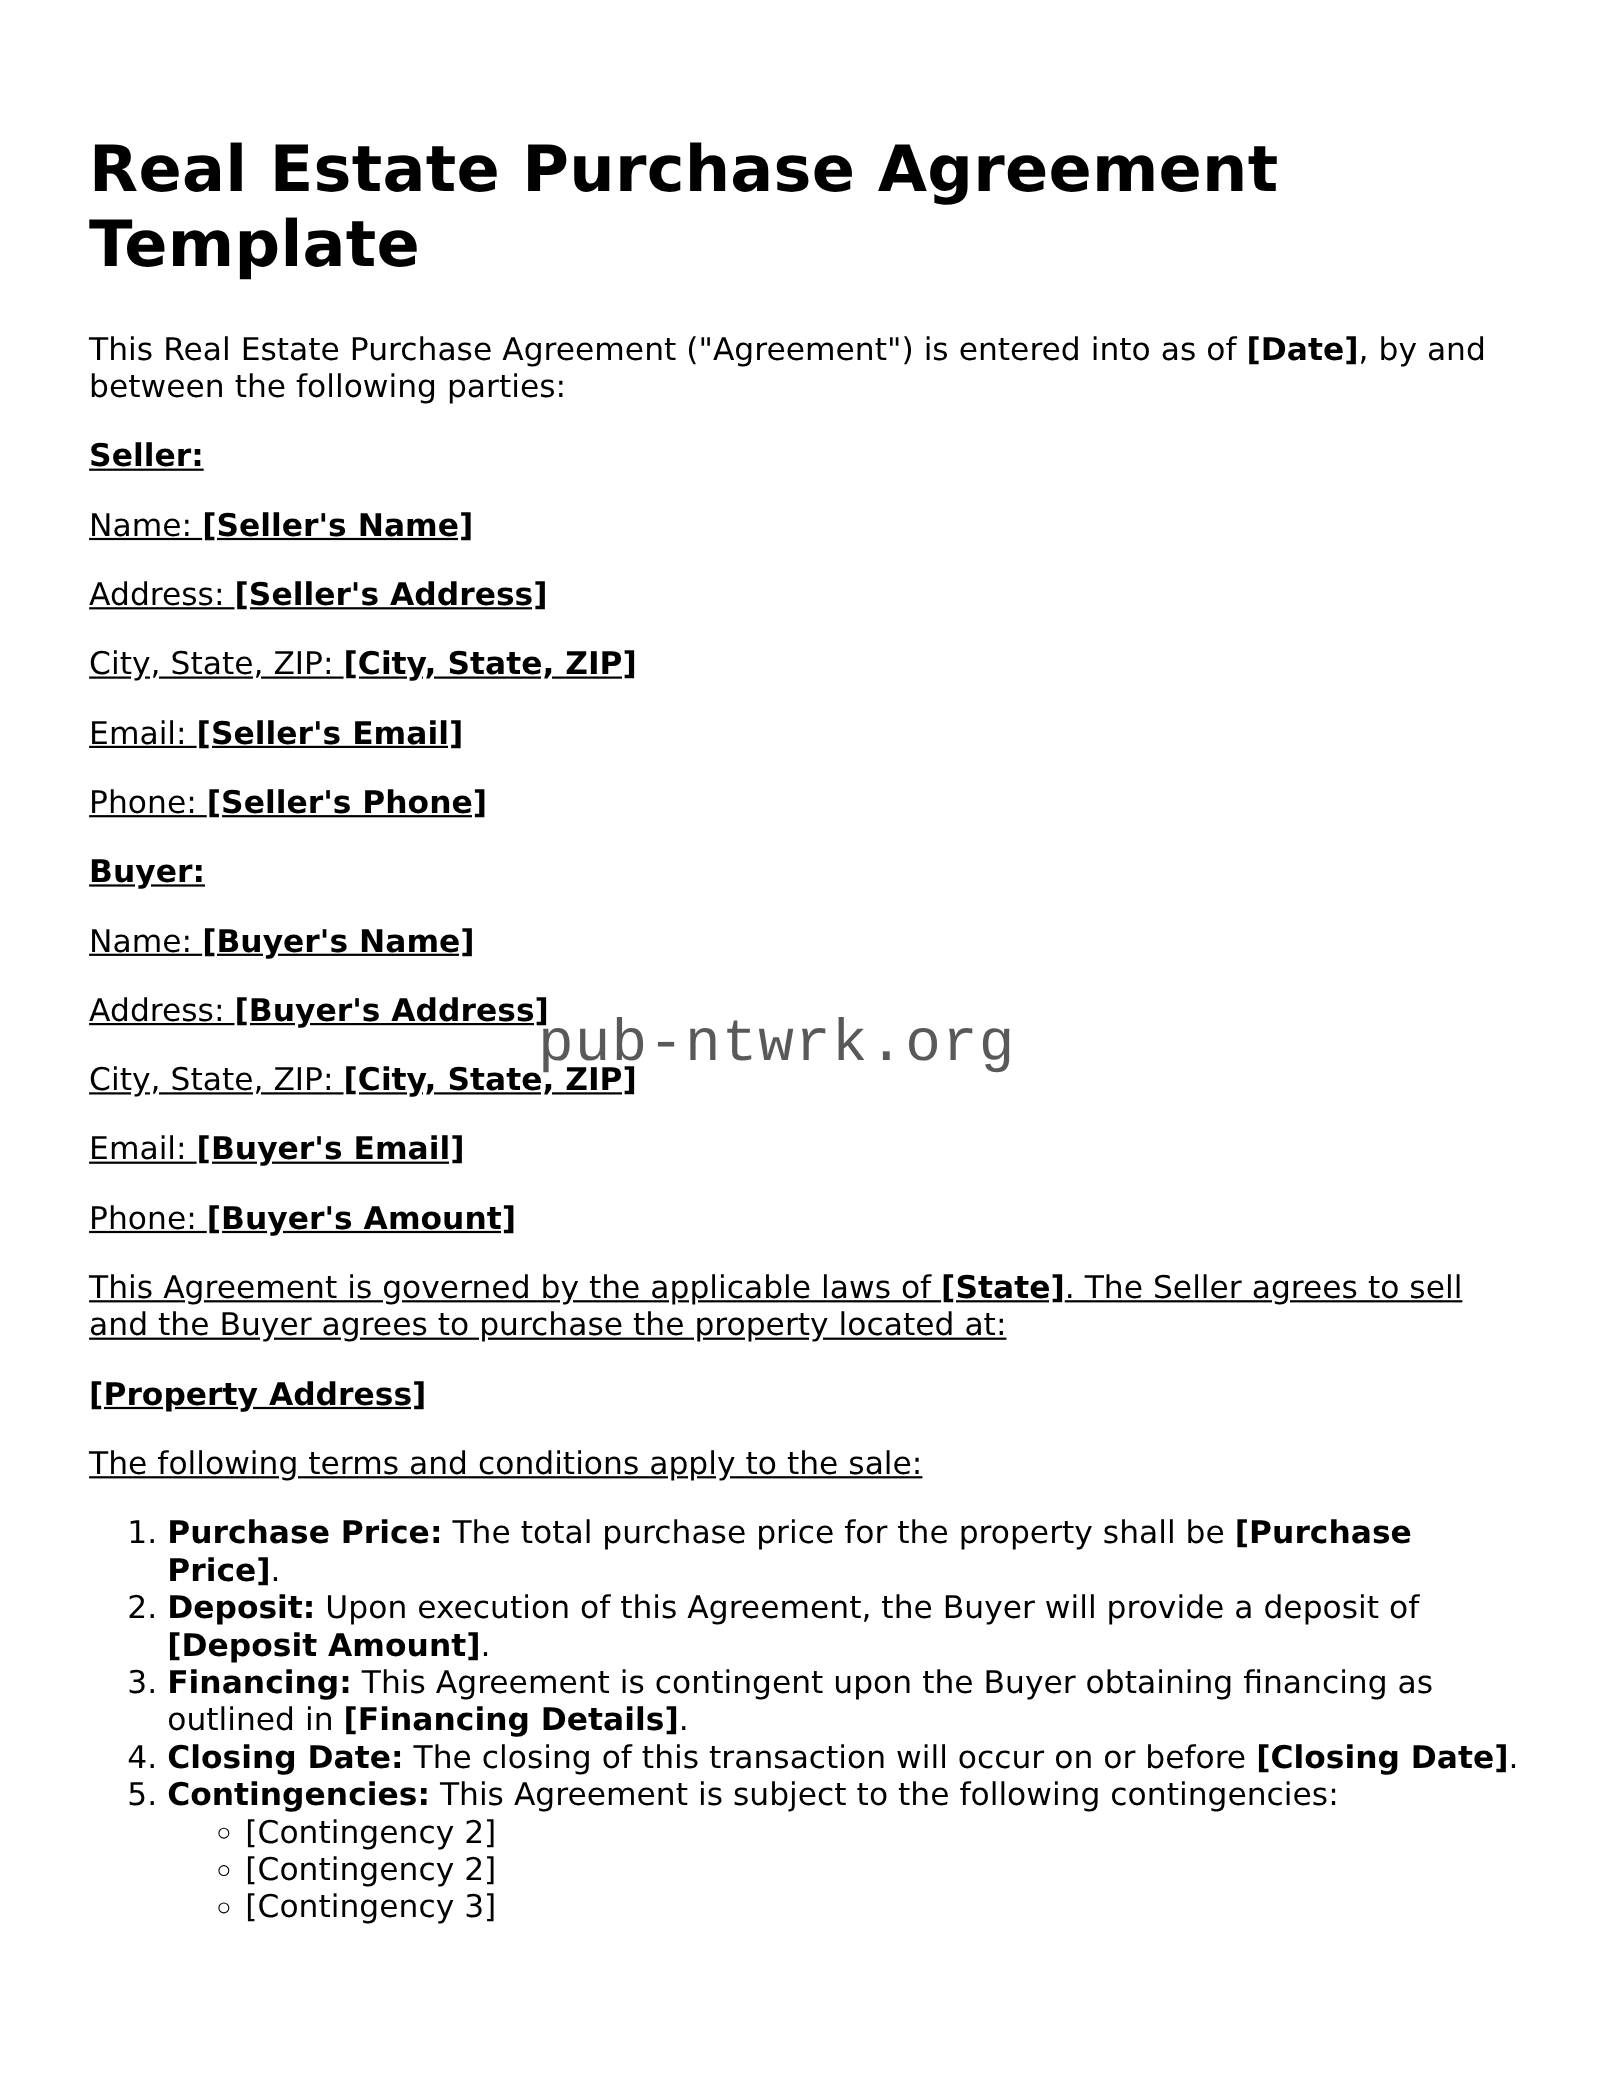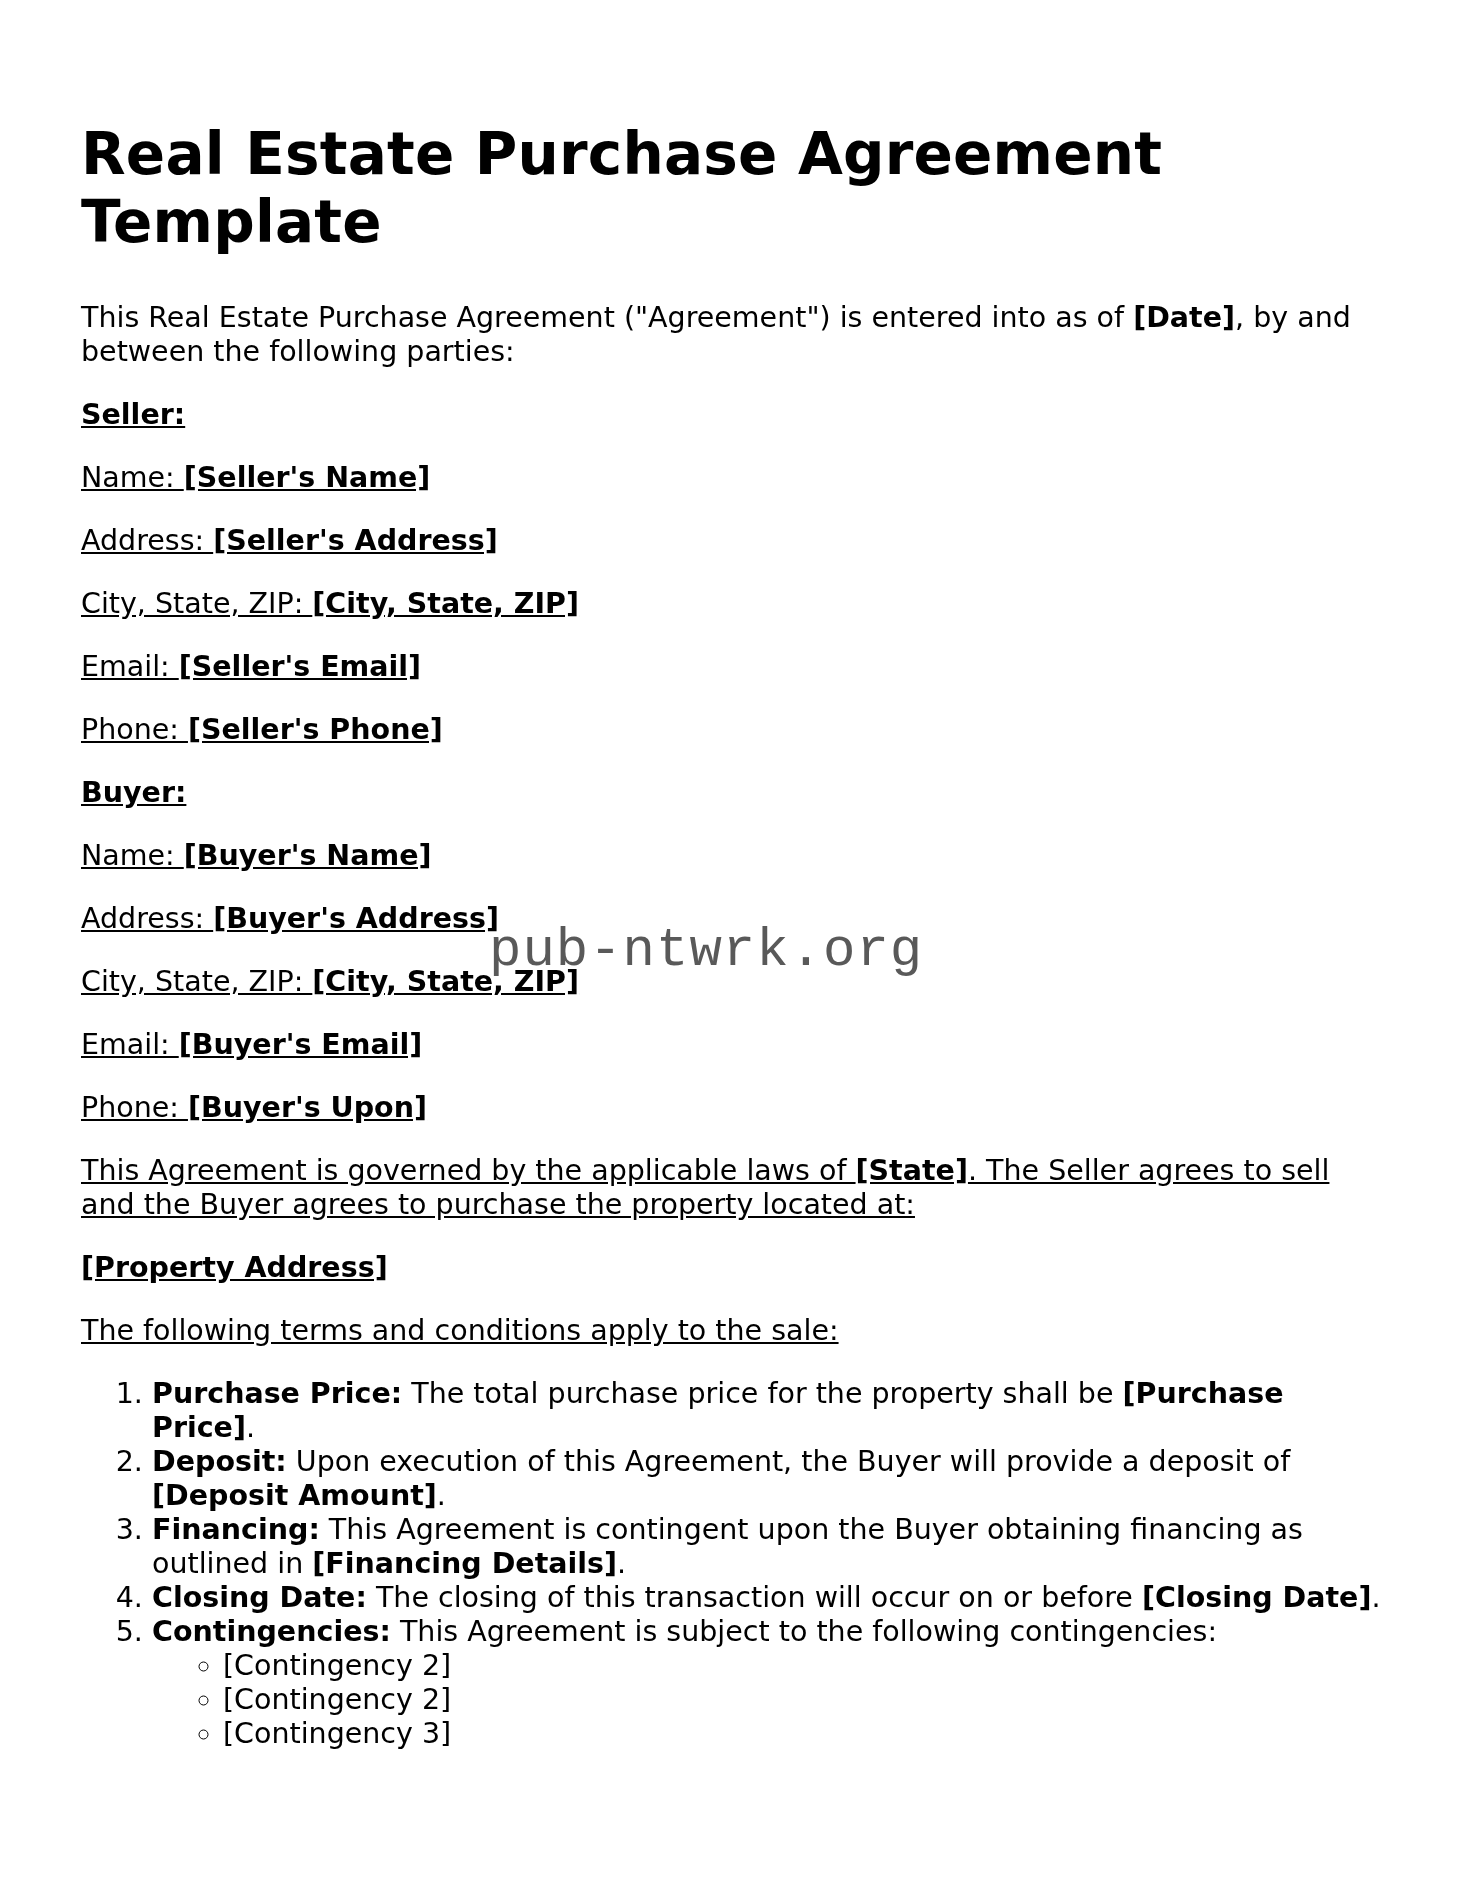--- a/index.html
+++ b/index.html
@@ -39,21 +39,21 @@
   <p class="gap"><span>Address: </span><b>[Seller's Address]</b></p>
   <p class="gap"><span>City, State, ZIP: </span><b>[City, State, ZIP]</b></p>
   <p class="gap"><span>Email: </span><b>[Seller's Email]</b></p>
   <p class="gap"><span>Phone: </span><b>[Seller's Phone]</b></p>
 
   <p class="gap"><b>Buyer:</b></p>
   <p class="gap"><span>Name: </span><b>[Buyer's Name]</b></p>
   <p class="gap"><span>Address: </span><b>[Buyer's Address]</b></p>
   <p class="gap"><span>City, State, ZIP: </span><b>[City, State, ZIP]</b></p>
   <p class="gap"><span>Email: </span><b>[Buyer's Email]</b></p>
-  <p class="gap"><span>Phone: </span><b>[Buyer's Upon]</b></p>
+  <p class="gap"><span>Phone: </span><b>[Buyer's Amount]</b></p>
 
   <p class="gap"><span>This Agreement is governed by the applicable laws of </span><b>[State]</b><span>. The Seller agrees to sell and the Buyer agrees to purchase the property located at:</span></p>
 
   <p class="gap"><b>[Property Address]</b></p>
 
   <p class="gap">The following terms and conditions apply to the sale:</p>
 
   <ol>
     <li><b>Purchase Price:</b><span> The total purchase price for the property shall be </span><b>[Purchase Price]</b><span>.</span></li>
     <li><b>Deposit:</b><span> Upon execution of this Agreement, the Buyer will provide a deposit of </span><b>[Deposit Amount]</b><span>.</span></li>

